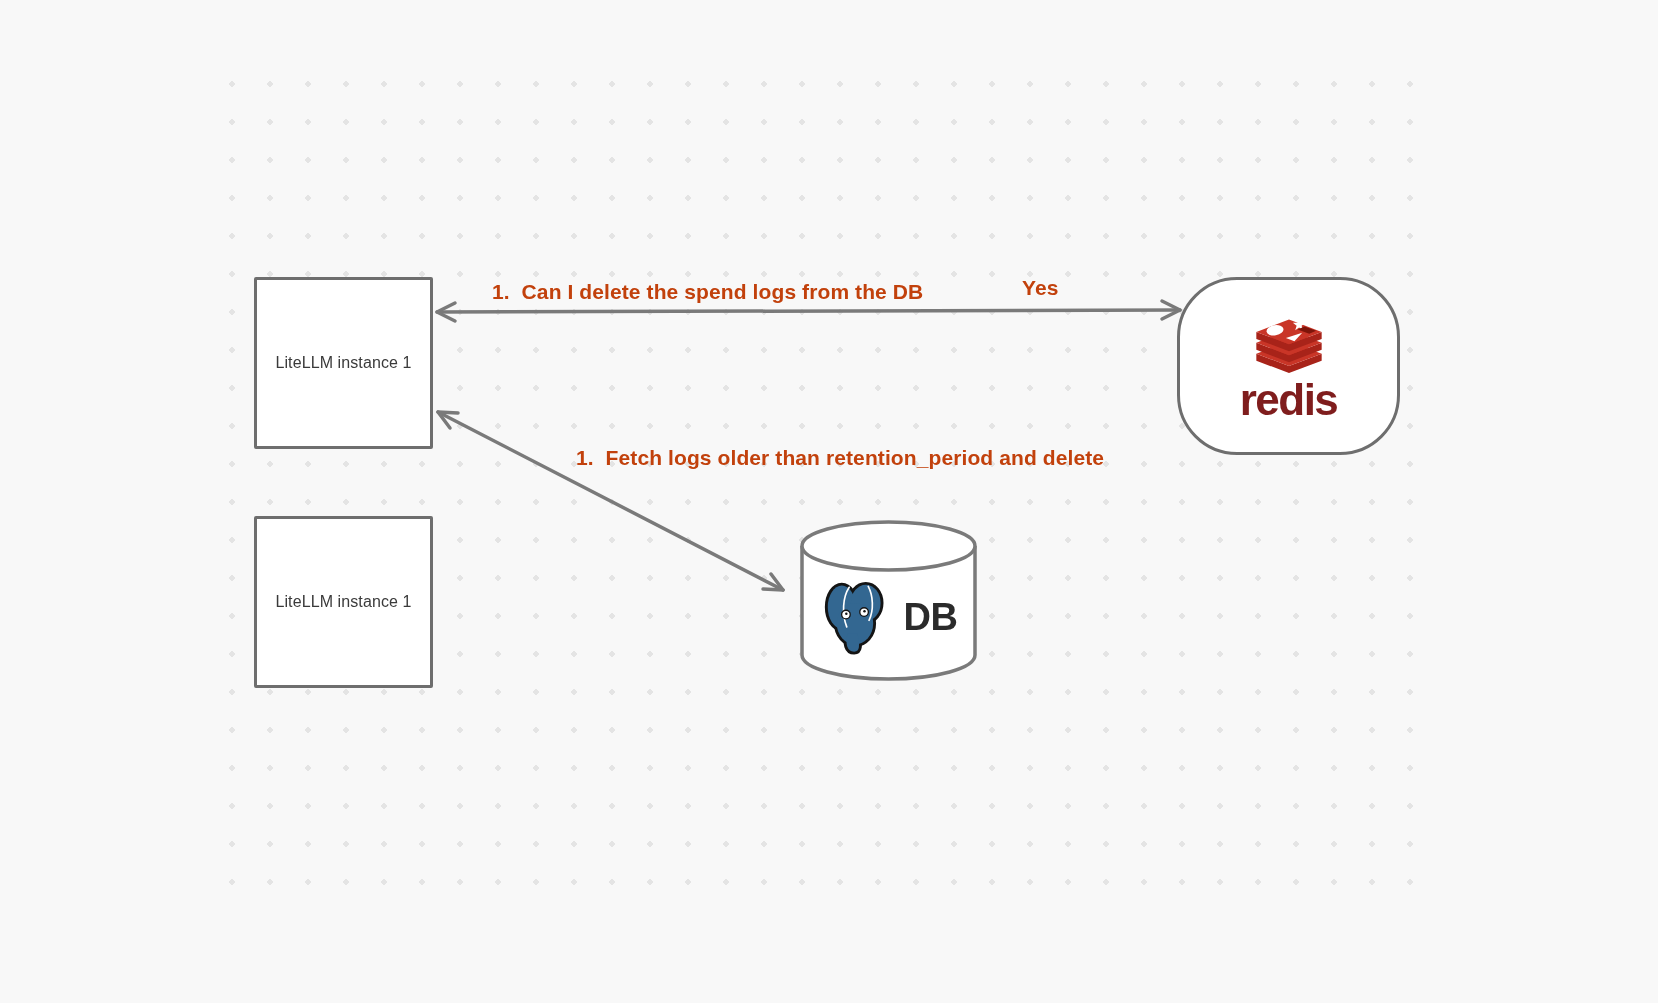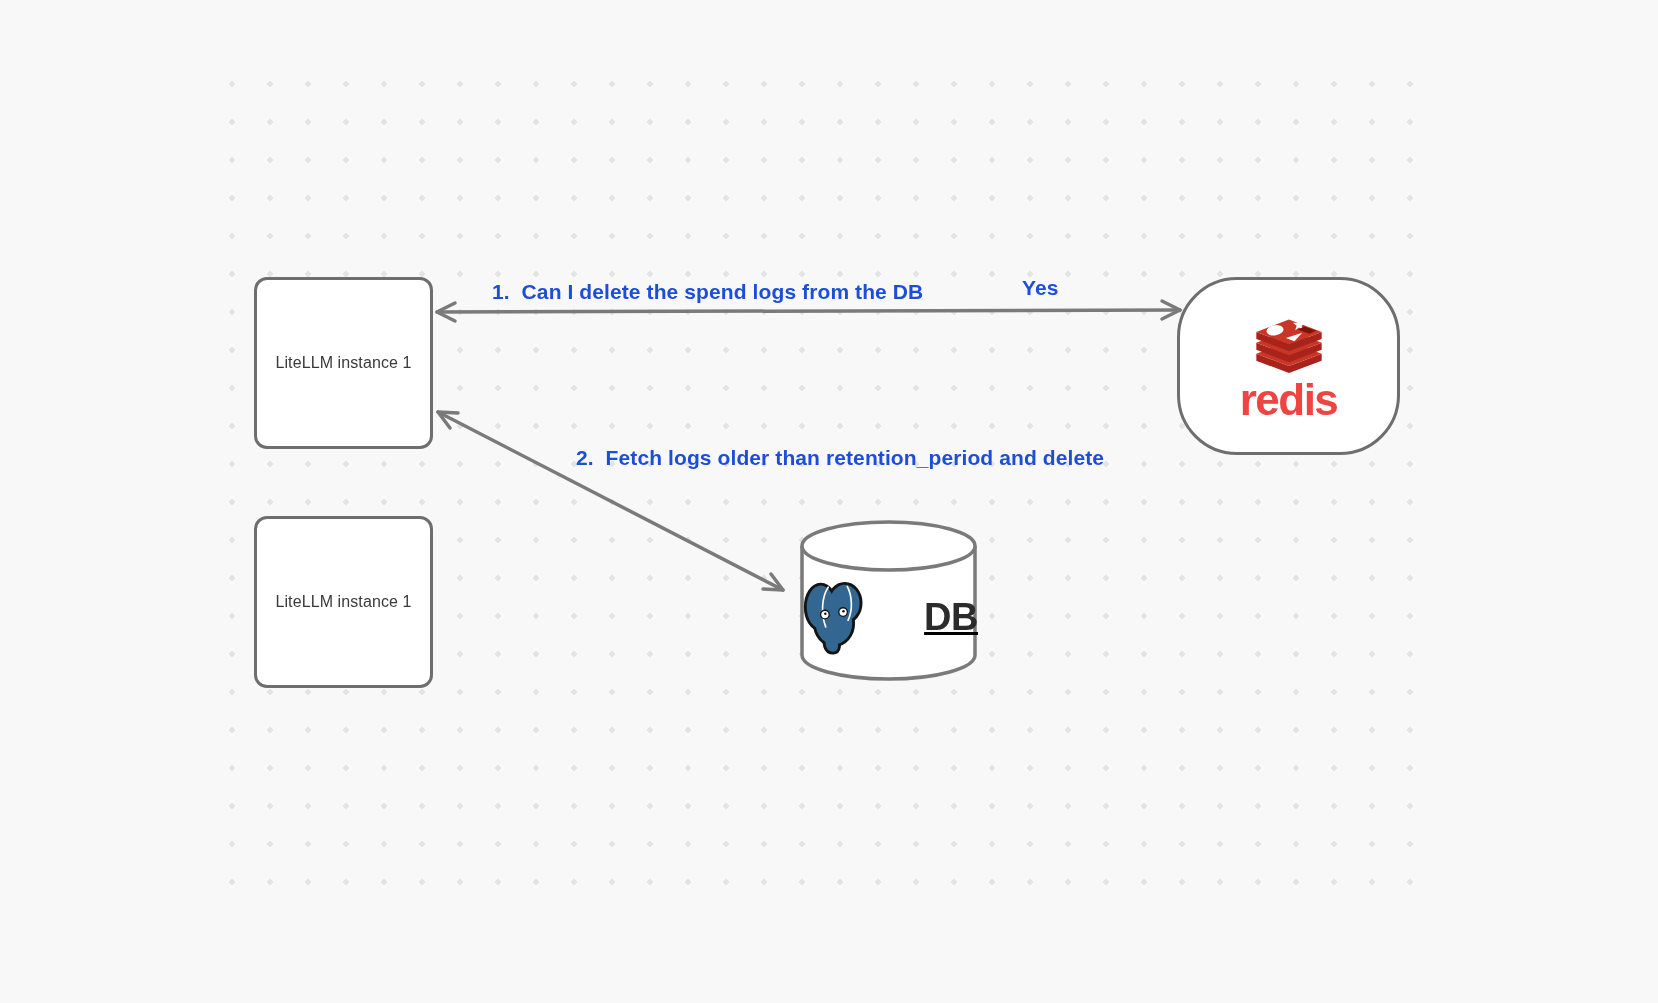--- a/index.html
+++ b/index.html
@@ -31,41 +31,41 @@
     border: 3.5px solid #6e6e6e;
     box-sizing: border-box;
     display: flex;
     align-items: center;
     justify-content: center;
   }
   .litellm-box {
     left: 254px;
     width: 179px;
     height: 172px;
-    border-radius: 13px;
+    border-radius: 2px;
   }
   .node-label {
     font-size: 16px;
     color: #3a3a3a;
     letter-spacing: 0.1px;
   }
   .redis-node {
     left: 1177px;
     top: 277px;
     width: 223px;
     height: 178px;
     border-radius: 60px;
     flex-direction: column;
     justify-content: flex-start;
     padding-top: 27px;
   }
   .redis-word {
     font-size: 44px;
     font-weight: 700;
-    color: #ef4444;
+    color: #7f1d1d;
     letter-spacing: -1.5px;
     line-height: 0.9;
     margin-top: 3px;
   }
   .cylinder {
     position: absolute;
     left: 799px;
     top: 519px;
     width: 179px;
     height: 163px;
@@ -76,23 +76,22 @@
     top: 0;
   }
   .cyl-content {
     position: absolute;
     left: 0;
     right: 0;
     top: 60px;
     height: 76px;
     display: flex;
     align-items: center;
-    justify-content: space-between;
+    justify-content: center;
     gap: 14px;
-    text-decoration: underline;
   }
   .db-label {
     font-size: 38px;
     font-weight: 600;
     color: #2b2b2b;
     letter-spacing: -0.5px;
   }
   .arrows {
     position: absolute;
     left: 0;
@@ -103,21 +102,21 @@
     stroke: #7a7a7a;
     stroke-width: 3.5;
     fill: none;
     stroke-linecap: round;
     stroke-linejoin: round;
   }
   .edge-label {
     position: absolute;
     font-size: 21px;
     font-weight: 700;
-    color: #1d4ed8;
+    color: #c2410c;
     white-space: pre;
     letter-spacing: 0.1px;
   }
 </style>
 </head>
 <body>
 
 <div class="canvas">
 
   <div class="dots"></div>
@@ -190,15 +189,15 @@
     </g>
     <g>
       <line x1="438" y1="412" x2="783" y2="590"></line>
       <polyline points="450,428 438,412 458,413"></polyline>
       <polyline points="771,574 783,590 763,589"></polyline>
     </g>
   </svg>
 
   <div class="edge-label" style="left:492px; top:280px">1.  Can I delete the spend logs from the DB</div>
   <div class="edge-label" style="left:1022px; top:276px">Yes</div>
-  <div class="edge-label" style="left:576px; top:446px">2.  Fetch logs older than retention_period and delete</div>
+  <div class="edge-label" style="left:576px; top:446px">1.  Fetch logs older than retention_period and delete</div>
 
 </div>
 
 </body></html>

